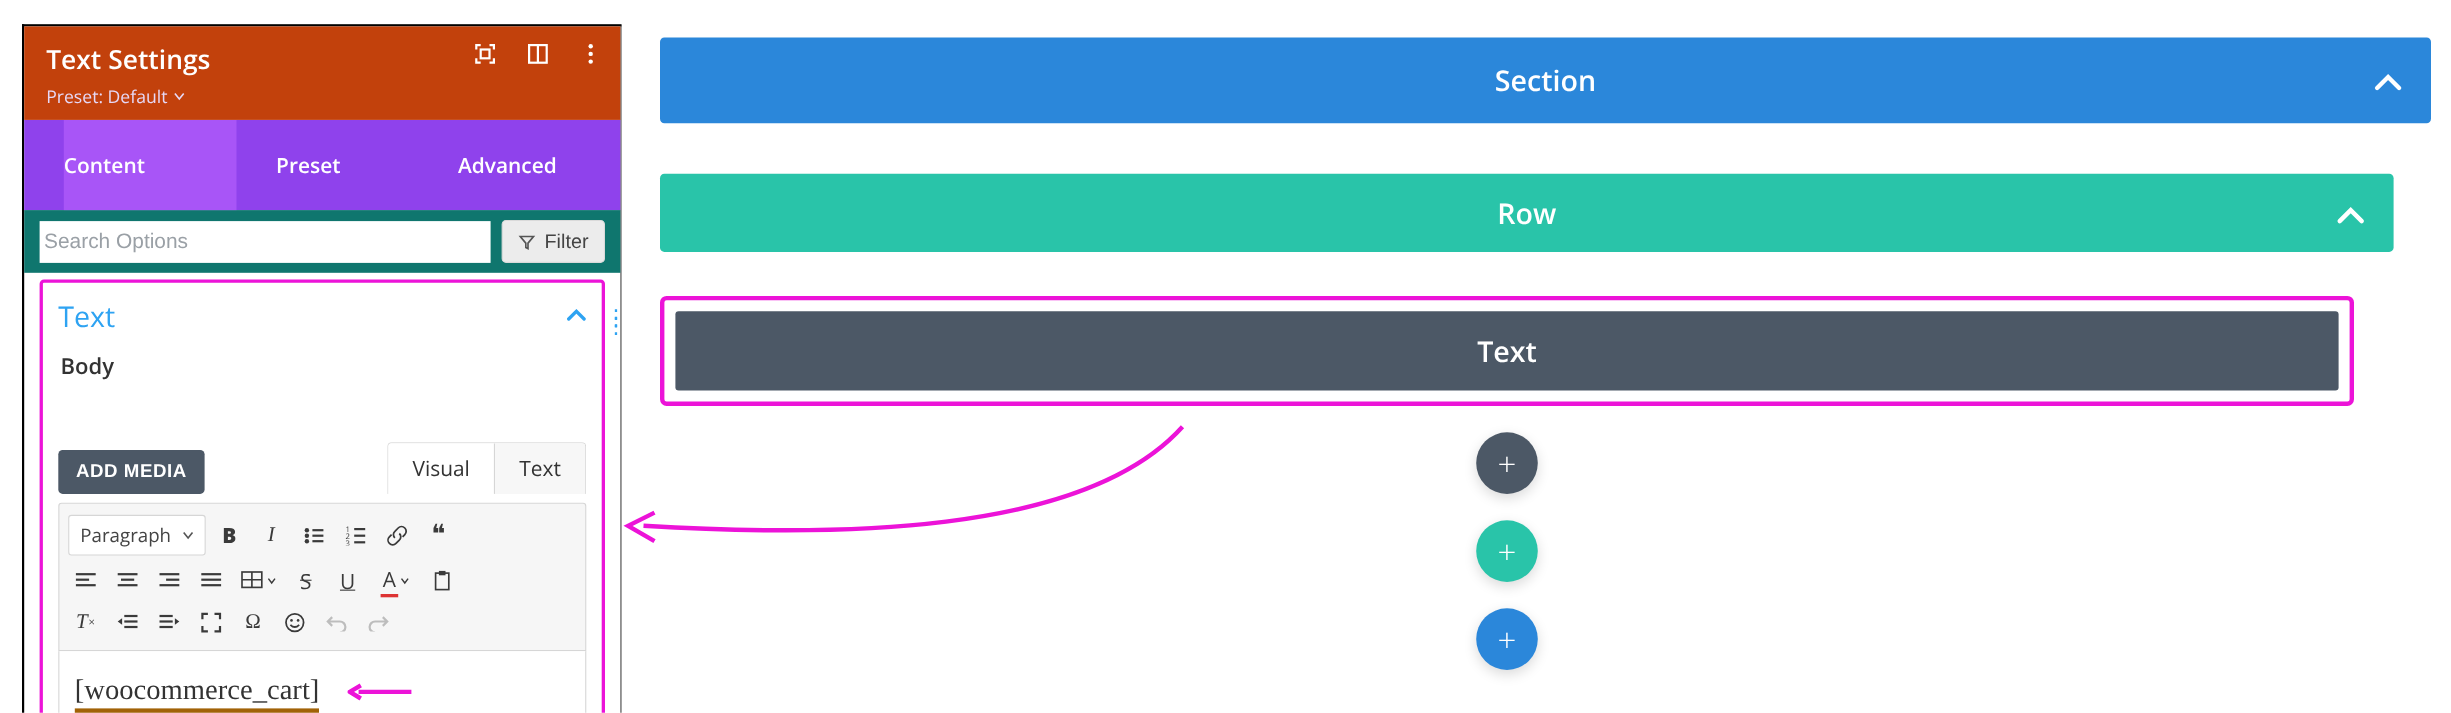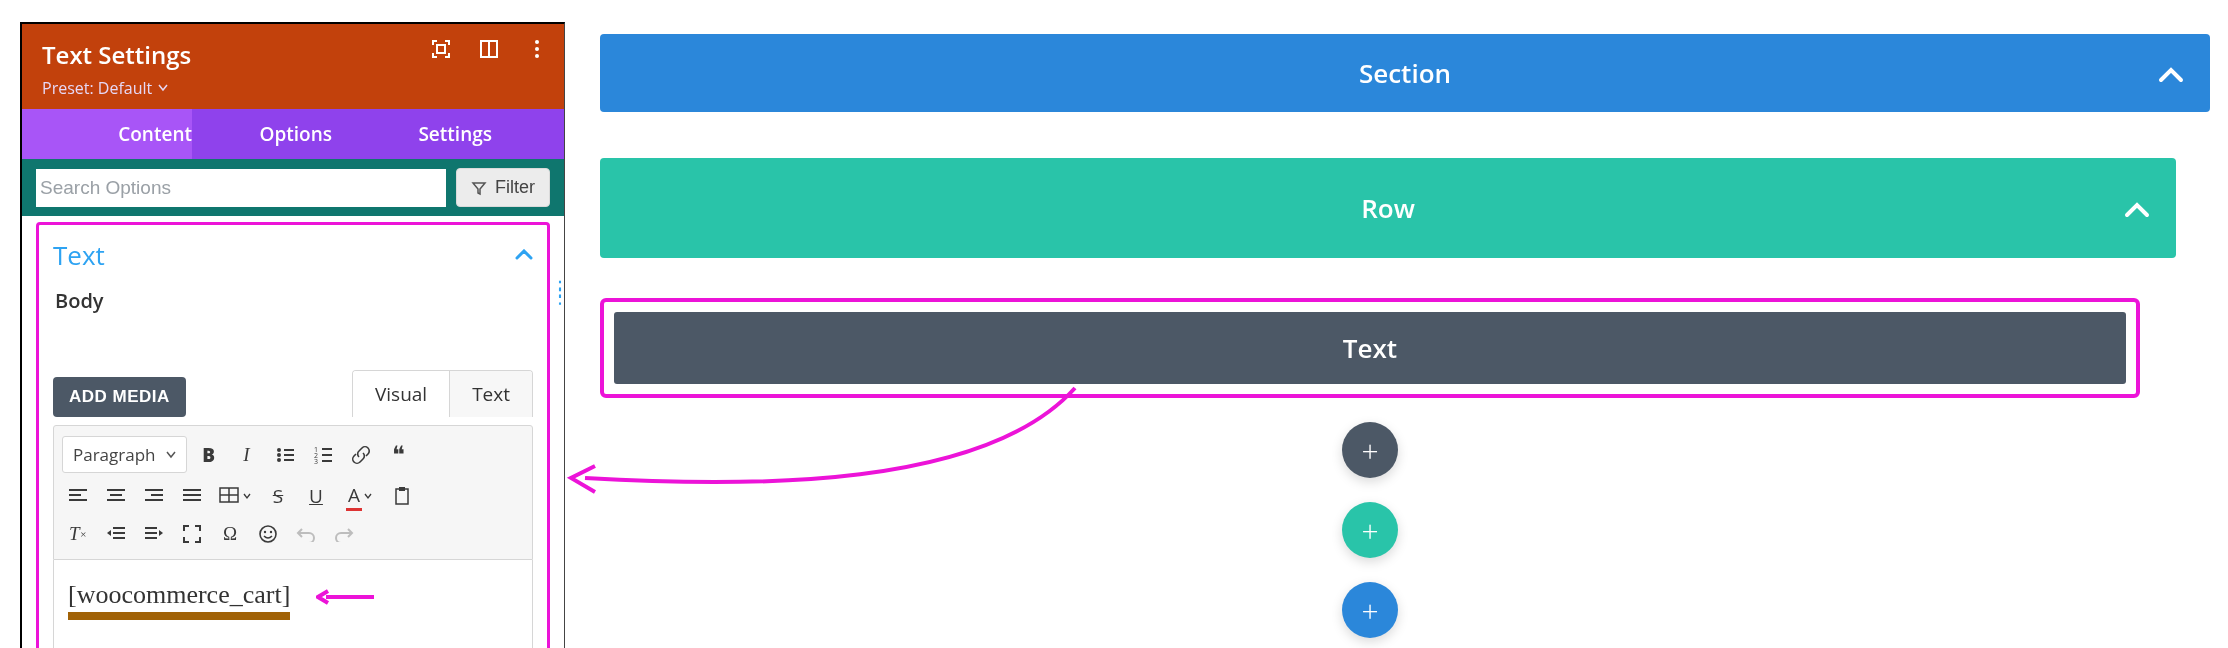--- a/index.html
+++ b/index.html
@@ -46,24 +46,25 @@
   .settings-header .header-icons .ico { width: 22px; height: 22px; display:flex; align-items:center; justify-content:center; }
 
   .tabs-row {
     display: flex;
     background: #8F42EC;
     color: #fff;
     font-size: 19px;
     font-weight: 600;
   }
   .tabs-row .tab {
-    padding: 12px 0;
+    padding: 28px 0;
     width: 170px;
-    text-align: right;
+    text-align: left;
     cursor: pointer;
+    margin-left: 36px;
   }
   .tabs-row .tab.active { background: #A855F7; }
   .tabs-row .tab.design { width: 140px; }
   .tabs-row .tab.advanced { width: 160px; }
 
   .search-row {
     display: flex;
     align-items: center;
     padding: 9px 14px;
     background: #0f766e;
@@ -245,21 +246,21 @@
     top: 50%;
     transform: translateY(-50%);
   }
   .section-bar {
     background:#2B87DA;
     height: 78px;
     width: 1610px;
   }
   .row-bar {
     background:#29C4A9;
-    height: 100px;
+    height: 71px;
     width: 1576px;
     margin: 46px 0 0 0;
   }
   .module-wrap {
     width: 1540px;
     margin-top: 40px;
     border: 4px solid #EC13D8;
     border-radius: 6px;
     padding: 10px;
     position: relative;
@@ -346,22 +347,22 @@
             <circle cx="3" cy="3" r="2" fill="#fff"></circle>
             <circle cx="3" cy="10" r="2" fill="#fff"></circle>
             <circle cx="3" cy="17" r="2" fill="#fff"></circle>
           </svg>
       </span>
     </div>
   </div>
 
   <div class="tabs-row">
     <div class="tab active">Content</div>
-    <div class="tab design">Options</div>
-    <div class="tab advanced">Settings</div>
+    <div class="tab design">Preset</div>
+    <div class="tab advanced">Advanced</div>
   </div>
 
   <div class="search-row">
     <input type="text" placeholder="Search Options" style="">
     <button class="filter-btn">
       <svg width="16" height="16">
           <path d="M2 3 H14 L9 9 V14 L7 13 V9 Z" fill="none" stroke="#555" stroke-width="1.5"></path>
         </svg>
       <span>Filter</span>
     </button>

